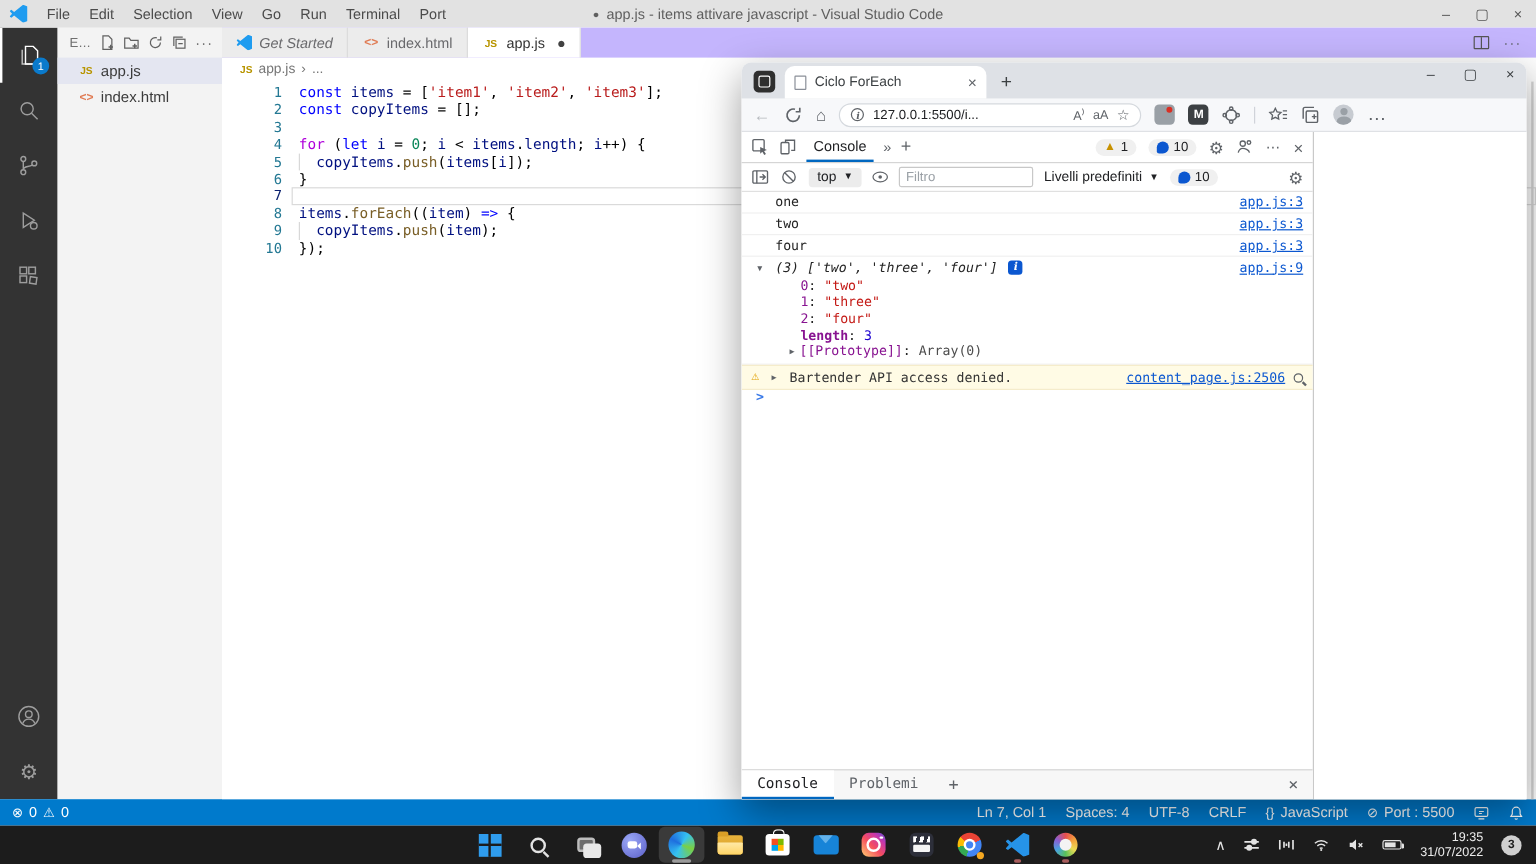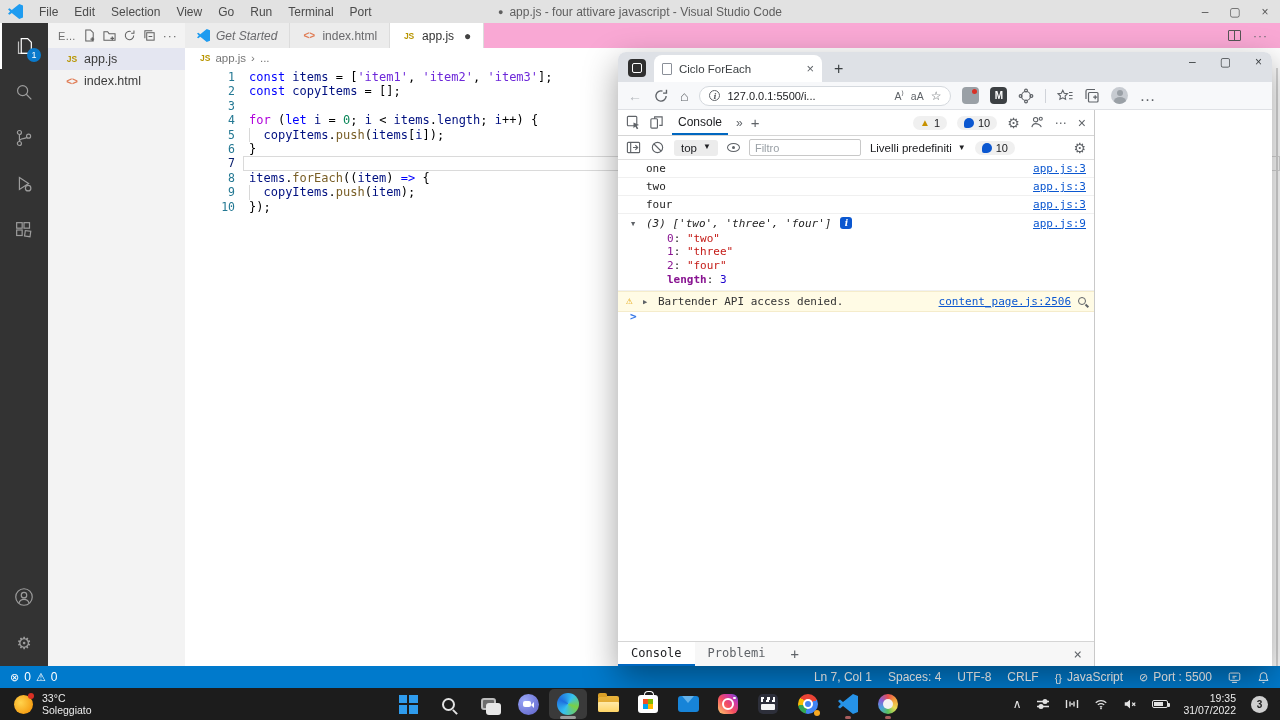--- a/index.html
+++ b/index.html
@@ -30,39 +30,39 @@
 1;gap:7px}
 .sb-header .sb-title{font-size:11px;color:#6f6f6f;letter-spacing:.3px}
 .sb-header svg{width:13px;height:13px;stroke:#616161;fill:none;stroke-width:1.1}
 .sb-more{color:#616161;font-size:12px;letter-spacing:1px}
 .file{height:22px;display:flex;align-items:center;gap:5px;padding-left:17px;color:#3b3b3b;font-size:12.5px}
 .file.selected{background:#e4e6f1}
 .fi{font-weight:bold;font-size:8.5px;width:14px;text-align:center;flex:none}
 .fi-js{color:#b89500}
 .fi-html{color:#e07b53;font-size:10px}
 .editor{flex:1;display:flex;flex-direction:column;background:#fff;min-width:0;position:relative}
-.tabrow{height:25px;background:#f9a8d4;display:flex;font-size:12px;color:#69696c;flex:none}
+.tabrow{height:25px;background:#c4b5fd;display:flex;font-size:12px;color:#69696c;flex:none}
 .tab{display:flex;align-items:center;gap:6px;padding:0 12px;border-right:1px solid #dcdcdc;background:#ececec;white-space:nowrap}
 .tab.active{background:#fff;color:#333}
 .tab.preview .tlabel{font-style:italic}
 .tab .vsc-mark{width:13px;height:13px;margin:0}
 .dirty{font-size:12px;color:#424242;margin-left:4px}
 .tabrow-actions{margin-left:auto;display:flex;align-items:center;gap:12px;padding-right:12px;color:#4f4f4f}
 .split-icon{width:13px;height:11px;border:1px solid #555;border-radius:1px;position:relative}
 .split-icon::after{content:'';position:absolute;left:5px;top:0;bottom:0;width:1px;background:#555}
 .breadcrumb{height:20px;display:flex;align-items:center;font-size:11.5px;color:#767676;padding-left:15px;gap:5px;flex:none}
 .breadcrumb .fi{width:auto}
 .code{flex:1;padding-top:2px;font-family:"DejaVu Sans Mono",monospace;font-size:12px;position:relative;overflow:hidden}
 .codeline{display:flex;height:14.4px;line-height:14.4px;position:relative}
 .ln{width:50px;text-align:right;color:#237893;font-size:11.5px;flex:none}
 .codeline.current .ln{color:#0b216f}
 .codeline.current::before{content:'';position:absolute;left:58px;right:0;top:0;bottom:0;border:1px solid #dadada}
 .ltext{margin-left:14px;white-space:pre}
 .gline::after{content:'';position:absolute;left:64px;top:0;bottom:0;width:1px;background:#d8d8d8}
-.sg-kw{color:#0000ff}.sg-ctrl{color:#af00db}.sg-var{color:#001080}.sg-str{color:#6d28d9}.sg-num{color:#098658}.sg-fn{color:#795e26}.sg-pun{color:#000}
+.sg-kw{color:#0000ff}.sg-ctrl{color:#af00db}.sg-var{color:#001080}.sg-str{color:#b91c1c}.sg-num{color:#098658}.sg-fn{color:#795e26}.sg-pun{color:#000}
 .vscroll{position:absolute;right:2px;top:45px;bottom:0;width:2px;background:#d6d6d6}
 .statusbar{height:22px;background:#007acc;color:#fff;display:flex;align-items:center;font-size:12px;padding:0 10px;flex:none}
 .st-left{display:flex;gap:5px;align-items:center}
 .st-right{margin-left:auto;display:flex;gap:16px;align-items:center;white-space:nowrap}
 .st-item{display:flex;gap:5px;align-items:flex-end}
 .st-ic{font-size:11px}
 .st-svg svg{width:13px;height:13px;stroke:#fff;fill:none;stroke-width:1.2;display:block}
 
 
 .browser{position:absolute;left:618px;top:52px;width:654px;height:614px;display:flex;flex-direction:column;background:#fff;box-shadow:0 12px 34px rgba(0,0,0,.38);border-radius:8px 8px 0 0}
@@ -206,21 +206,21 @@
           <span class="menu-item">Edit</span>
           <span class="menu-item">Selection</span>
           <span class="menu-item">View</span>
           <span class="menu-item">Go</span>
           <span class="menu-item">Run</span>
           <span class="menu-item">Terminal</span>
           <span class="menu-item">Port</span>
         </nav>
       <div class="win-title">
         <span class="dd">●</span>
-        <span>app.js - four attivare javascript - Visual Studio Code</span>
+        <span>app.js - items attivare javascript - Visual Studio Code</span>
       </div>
       <div class="win-controls">
         <span class="wc">–</span>
         <span class="wc">▢</span>
         <span class="wc">×</span>
       </div>
     </div>
     <div class="vs-main">
       <div class="activitybar">
         <div class="ab-item active">
@@ -561,20 +561,21 @@
                 <div class="c-row nb">
                   <span class="c-arrow">▼</span>
                   <span class="c-preview">(3) ['two', 'three', 'four']</span>
                   <span class="i-badge">i</span>
                   <a class="c-src">app.js:9</a>
                 </div>
                 <div class="prop-row"><span class="prop-key">0</span><span>: </span><span class="v-str">"two"</span></div>
                 <div class="prop-row"><span class="prop-key">1</span><span>: </span><span class="v-str">"three"</span></div>
                 <div class="prop-row"><span class="prop-key">2</span><span>: </span><span class="v-str">"four"</span></div>
                 <div class="prop-row"><span class="prop-key bold">length</span><span>: </span><span class="v-num">3</span></div>
+                <div class="prop-row proto"><span class="p-arrow">▶</span><span class="prop-key">[[Prototype]]</span><span>: </span><span class="v-obj">Array(0)</span></div>
               </div>
               <div class="c-row c-warn">
                 <span class="w-icon">⚠</span>
                 <span class="w-arrow">▶</span>
                 <span class="c-text">Bartender API access denied.</span>
                 <a class="c-src">content_page.js:2506</a>
                 <span class="mag"></span>
               </div>
               <div class="c-row c-prompt">
                 <span class="chevp">&gt;</span>
@@ -586,27 +587,20 @@
             <span class="drawer-plus">+</span>
             <span class="drawer-x">×</span>
           </div>
         </div>
       </div>
       <div class="page"></div>
     </div>
   </div>
 
   <div class="taskbar">
-    <div class="weather">
-      <span class="sun"></span>
-      <div class="wx-text">
-        <div>33°C</div>
-        <div>Soleggiato</div>
-      </div>
-    </div>
     <div class="tb-center">
         <div class="tb-icon">
           <span class="ic-start"></span>
         </div>
         <div class="tb-icon">
           <span class="ic-search"></span>
         </div>
         <div class="tb-icon">
           <span class="ic-taskview"></span>
         </div>

